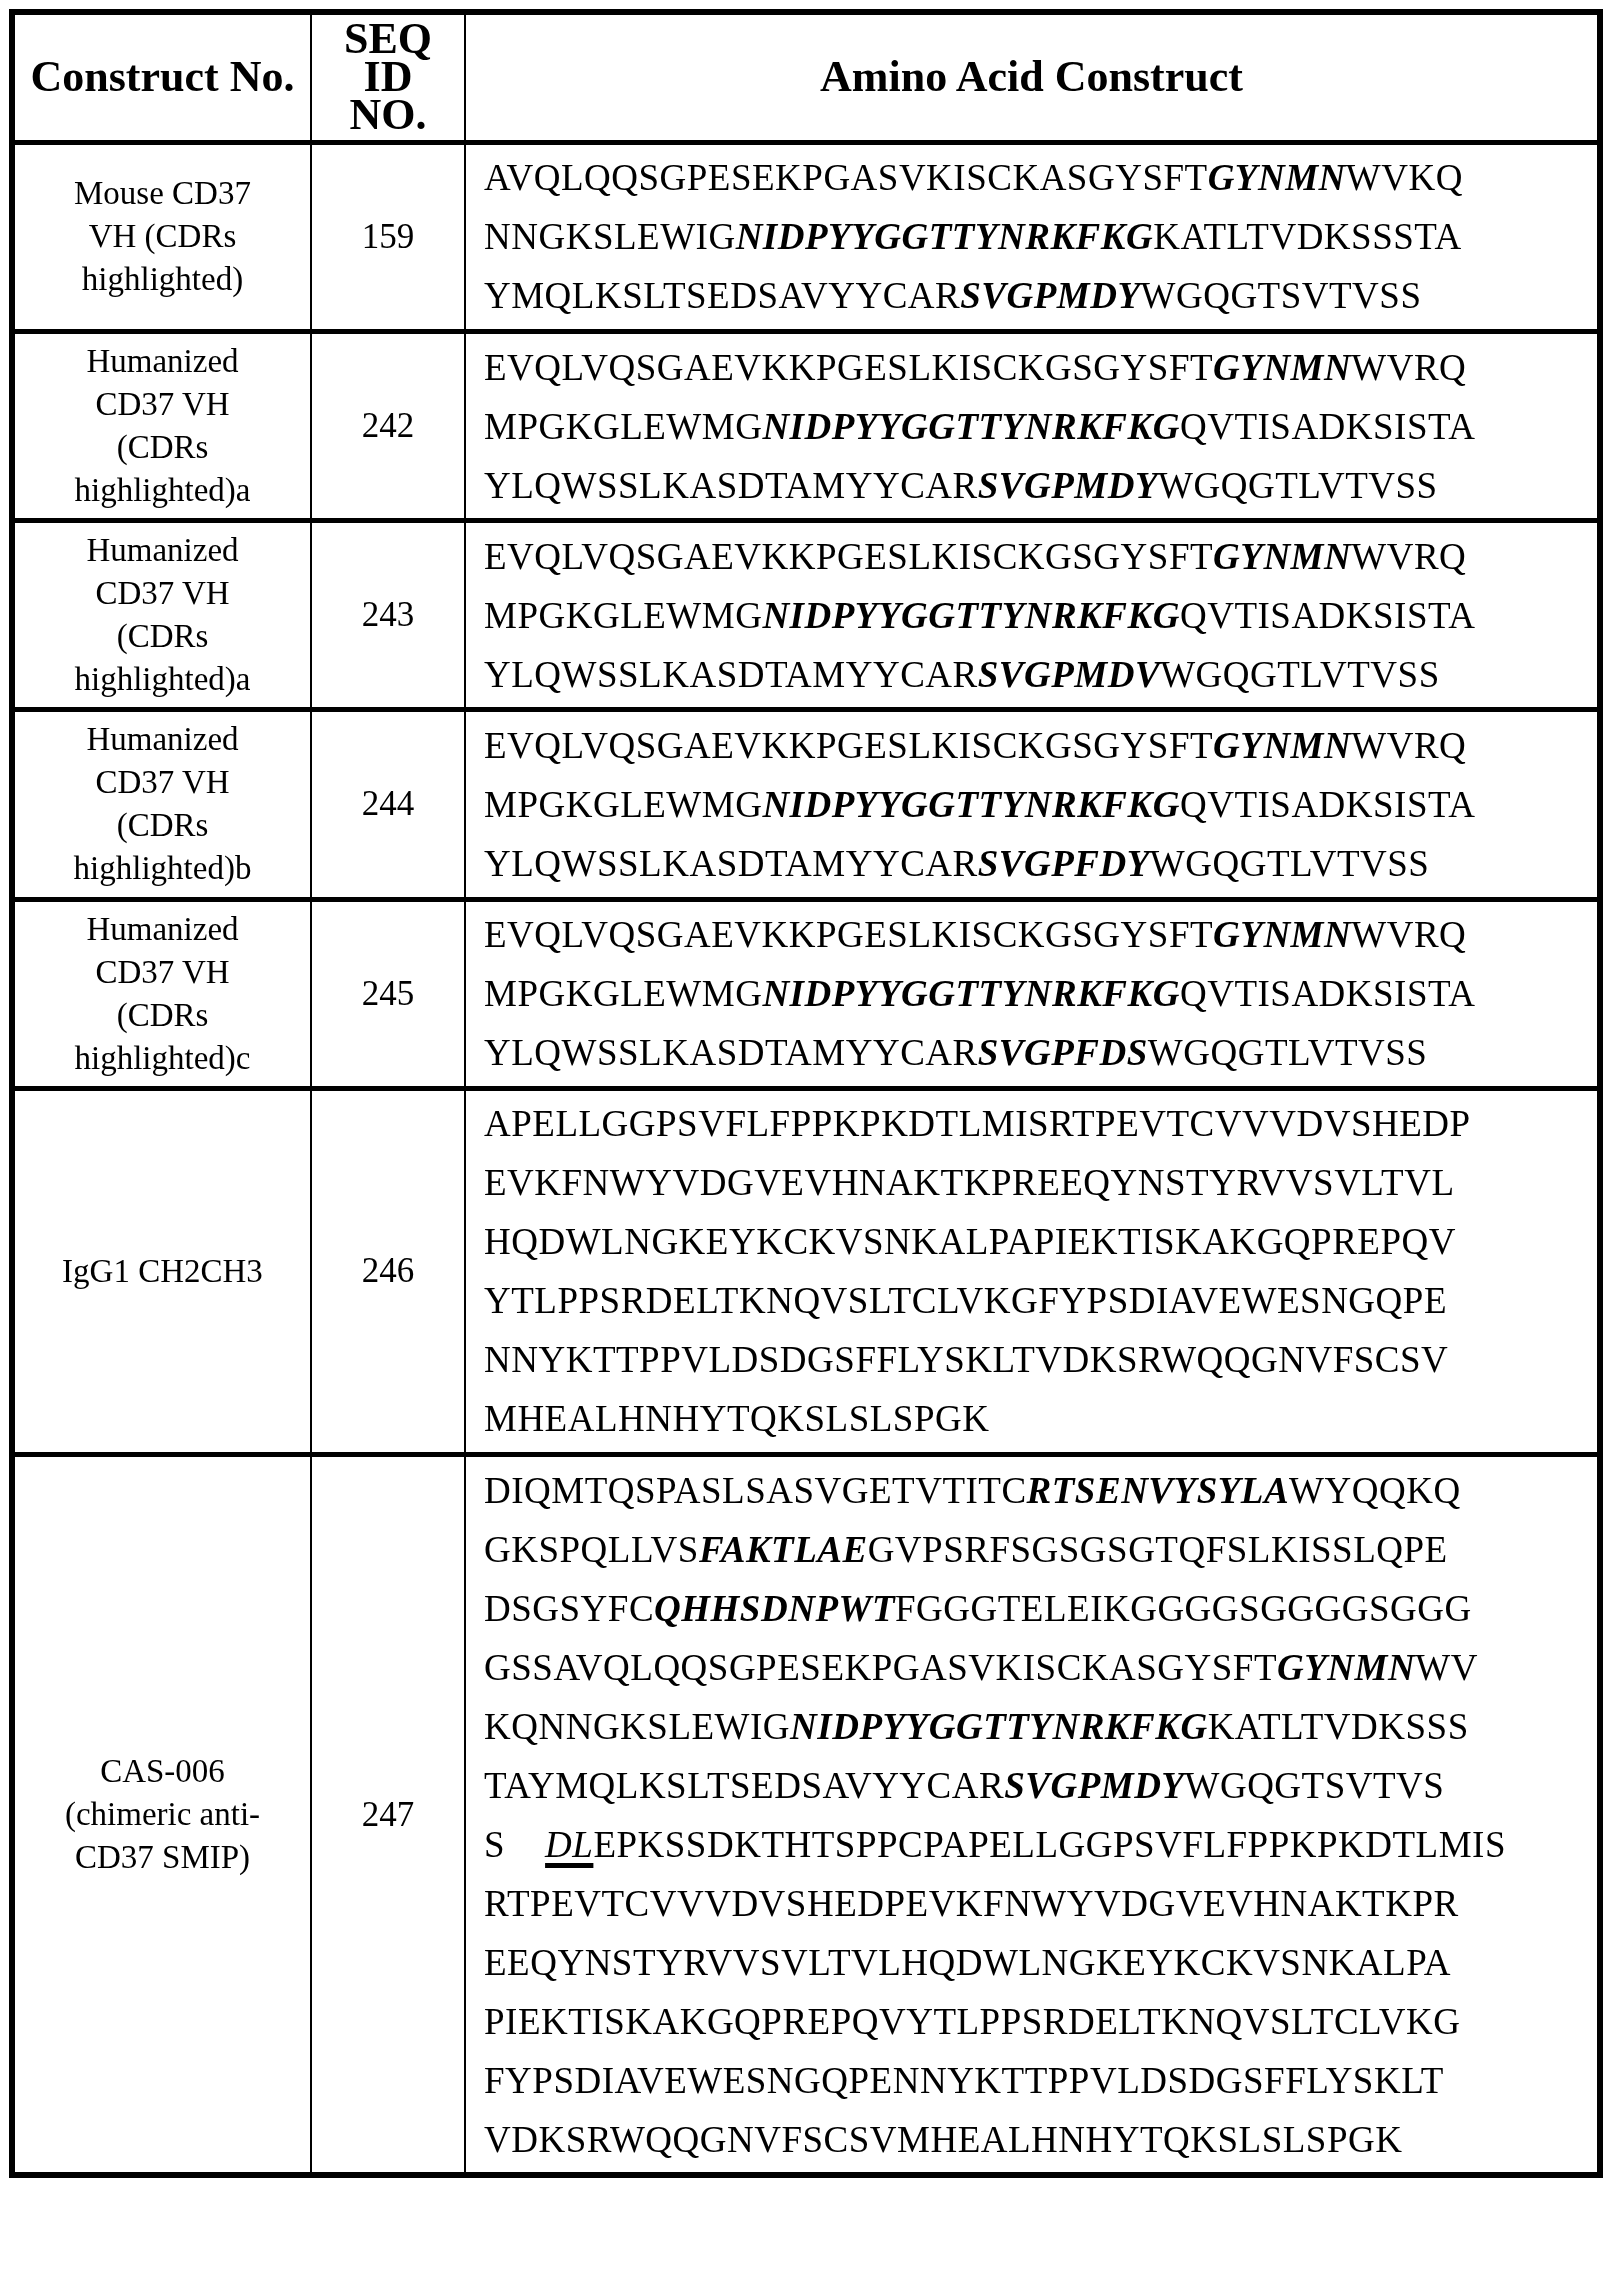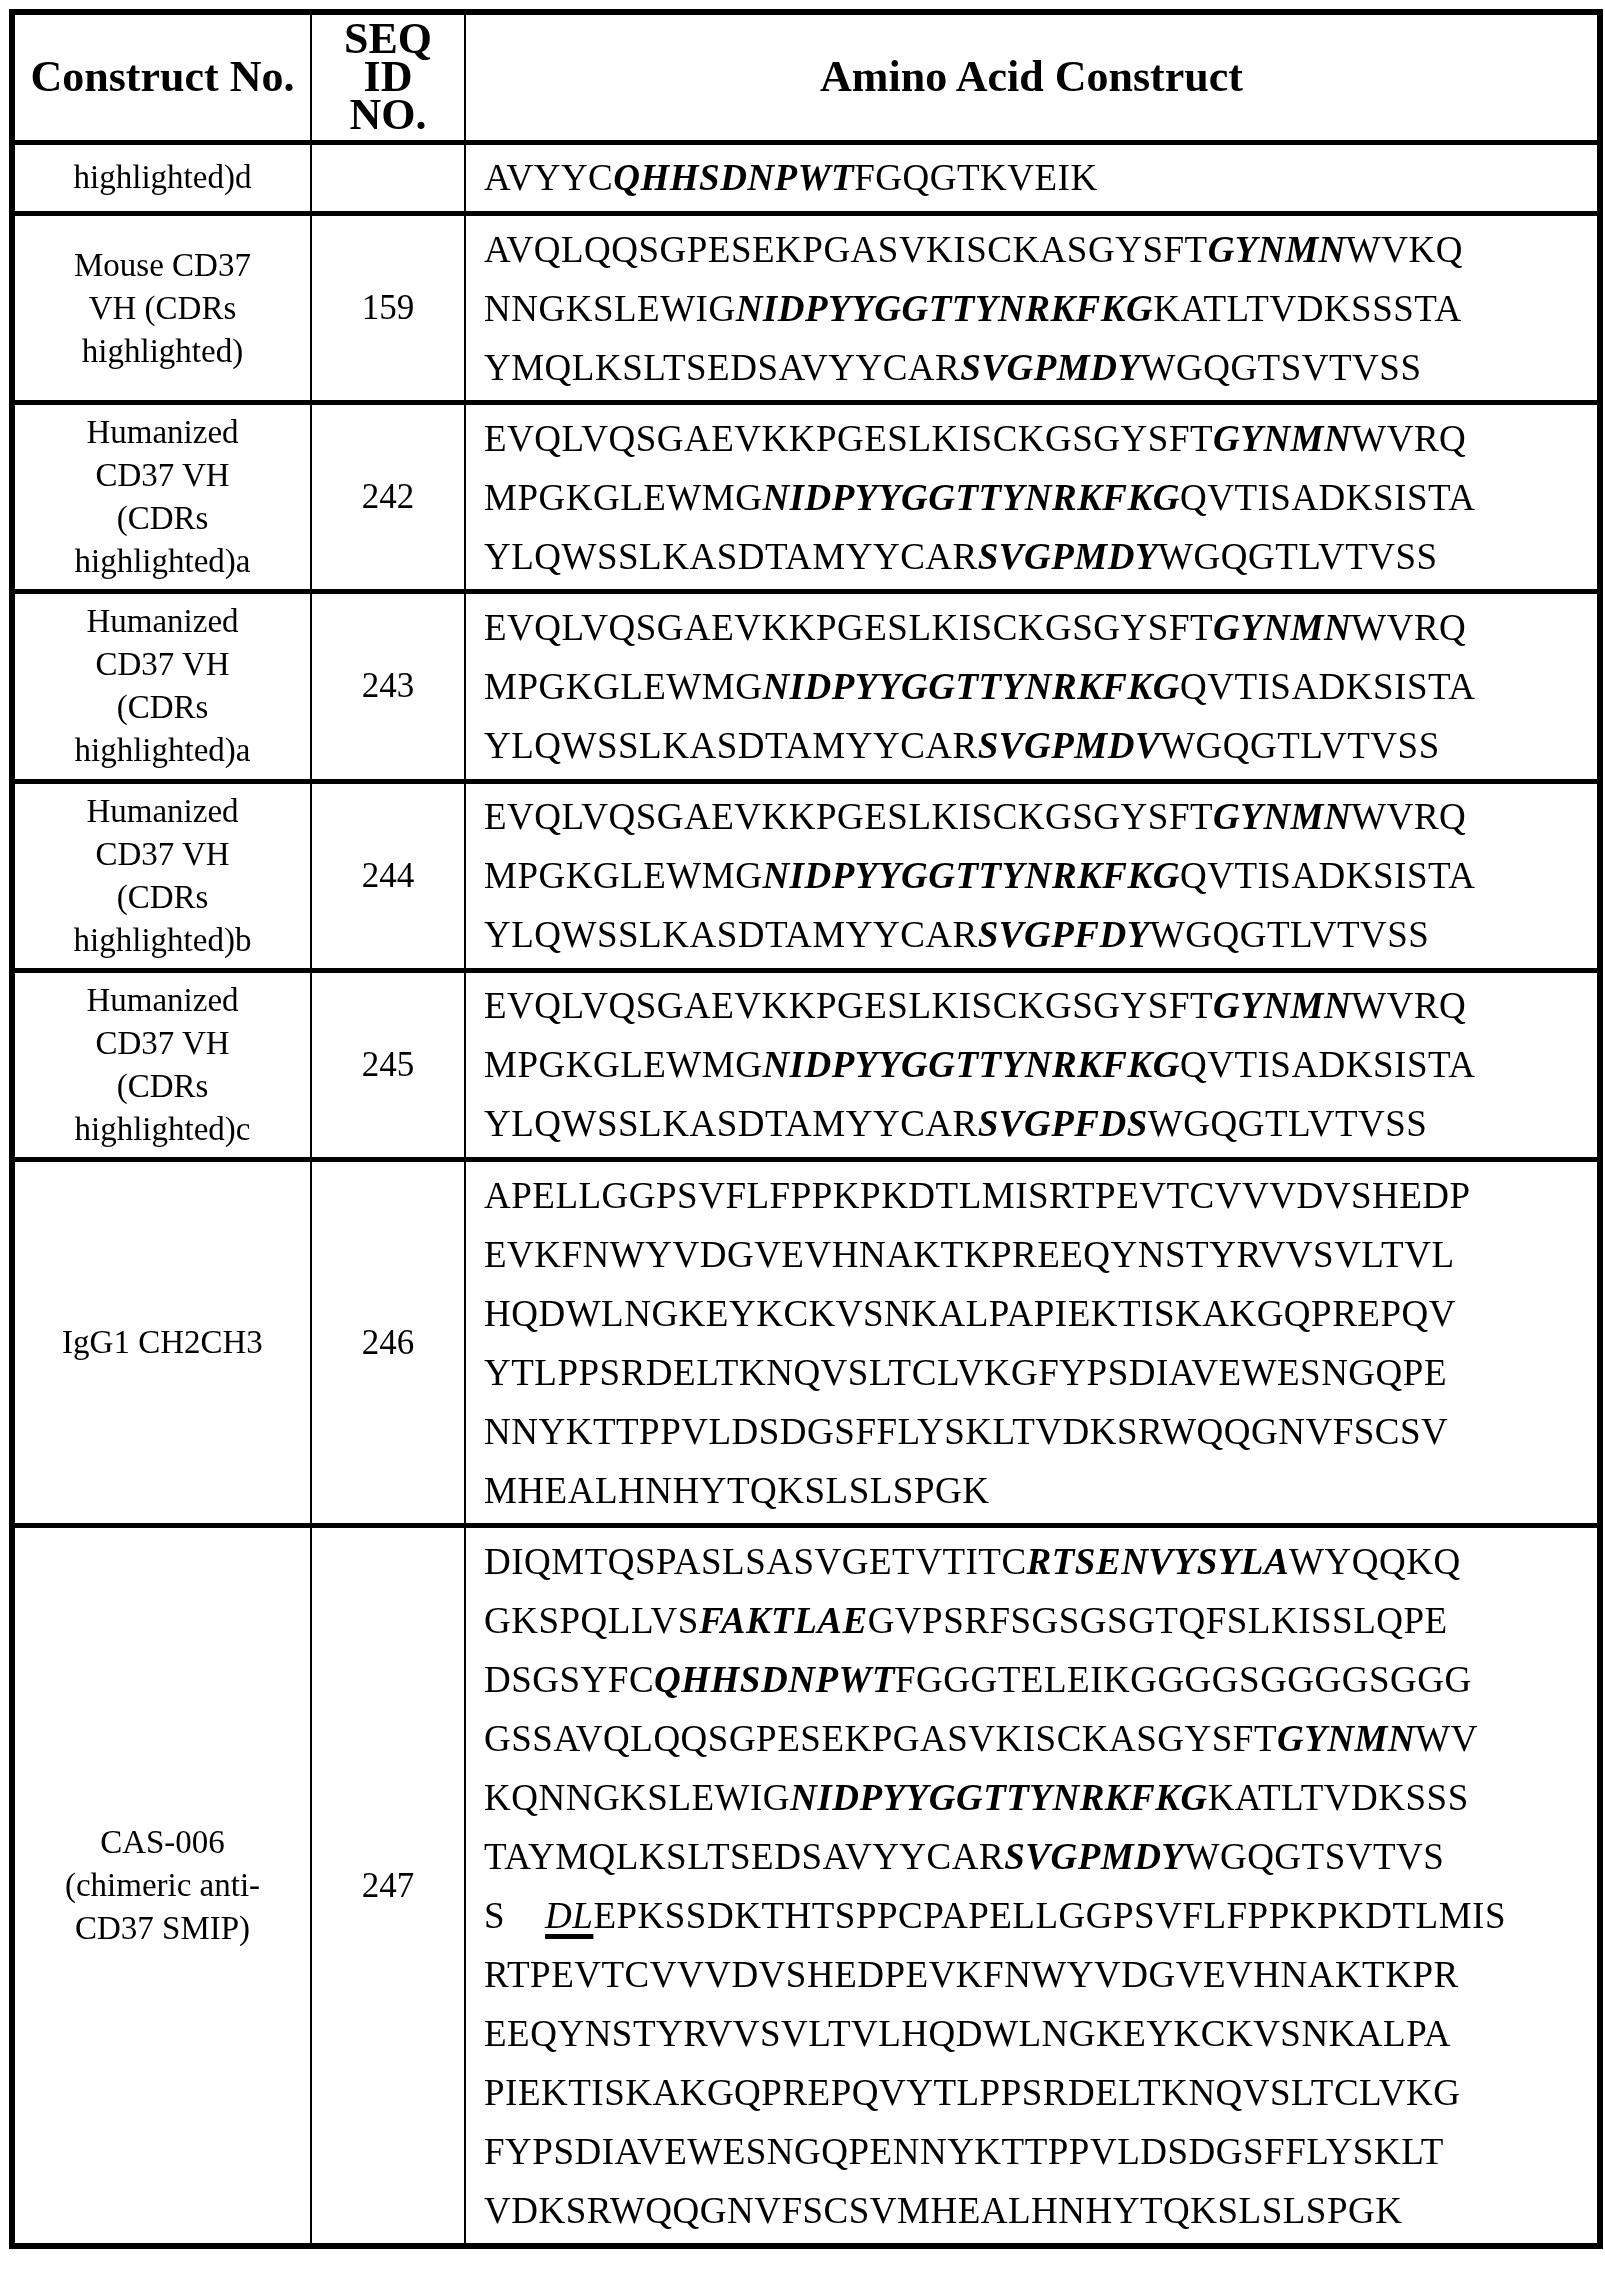--- a/index.html
+++ b/index.html
@@ -94,25 +94,20 @@
       <th>
         <span>SEQ</span><br>
         <span>ID</span><br>
         <span>NO.</span>
       </th>
       <th>Amino Acid Construct</th>
     </tr>
   </thead>
   <tbody id="table-body">
       <tr>
-        <td class="construct-cell">highlighted)d</td>
-        <td class="seqid-cell"></td>
-        <td class="seq-cell"><span class="sg-n">AVYYC</span><span class="sg-b">QHHSDNPWT</span><span class="sg-n">FGQGTKVEIK</span></td>
-      </tr>
-      <tr>
         <td class="construct-cell">Mouse CD37<br>VH (CDRs<br>highlighted)</td>
         <td class="seqid-cell">159</td>
         <td class="seq-cell"><span class="sg-n">AVQLQQSGPESEKPGASVKISCKASGYSFT</span><span class="sg-b">GYNMN</span><span class="sg-n">WVKQ</span><br><span class="sg-n">NNGKSLEWIG</span><span class="sg-b">NIDPYYGGTTYNRKFKG</span><span class="sg-n">KATLTVDKSSSTA</span><br><span class="sg-n">YMQLKSLTSEDSAVYYCAR</span><span class="sg-b">SVGPMDY</span><span class="sg-n">WGQGTSVTVSS</span></td>
       </tr>
       <tr>
         <td class="construct-cell">Humanized<br>CD37 VH<br>(CDRs<br>highlighted)a</td>
         <td class="seqid-cell">242</td>
         <td class="seq-cell"><span class="sg-n">EVQLVQSGAEVKKPGESLKISCKGSGYSFT</span><span class="sg-b">GYNMN</span><span class="sg-n">WVRQ</span><br><span class="sg-n">MPGKGLEWMG</span><span class="sg-b">NIDPYYGGTTYNRKFKG</span><span class="sg-n">QVTISADKSISTA</span><br><span class="sg-n">YLQWSSLKASDTAMYYCAR</span><span class="sg-b">SVGPMDY</span><span class="sg-n">WGQGTLVTVSS</span></td>
       </tr>
       <tr>

